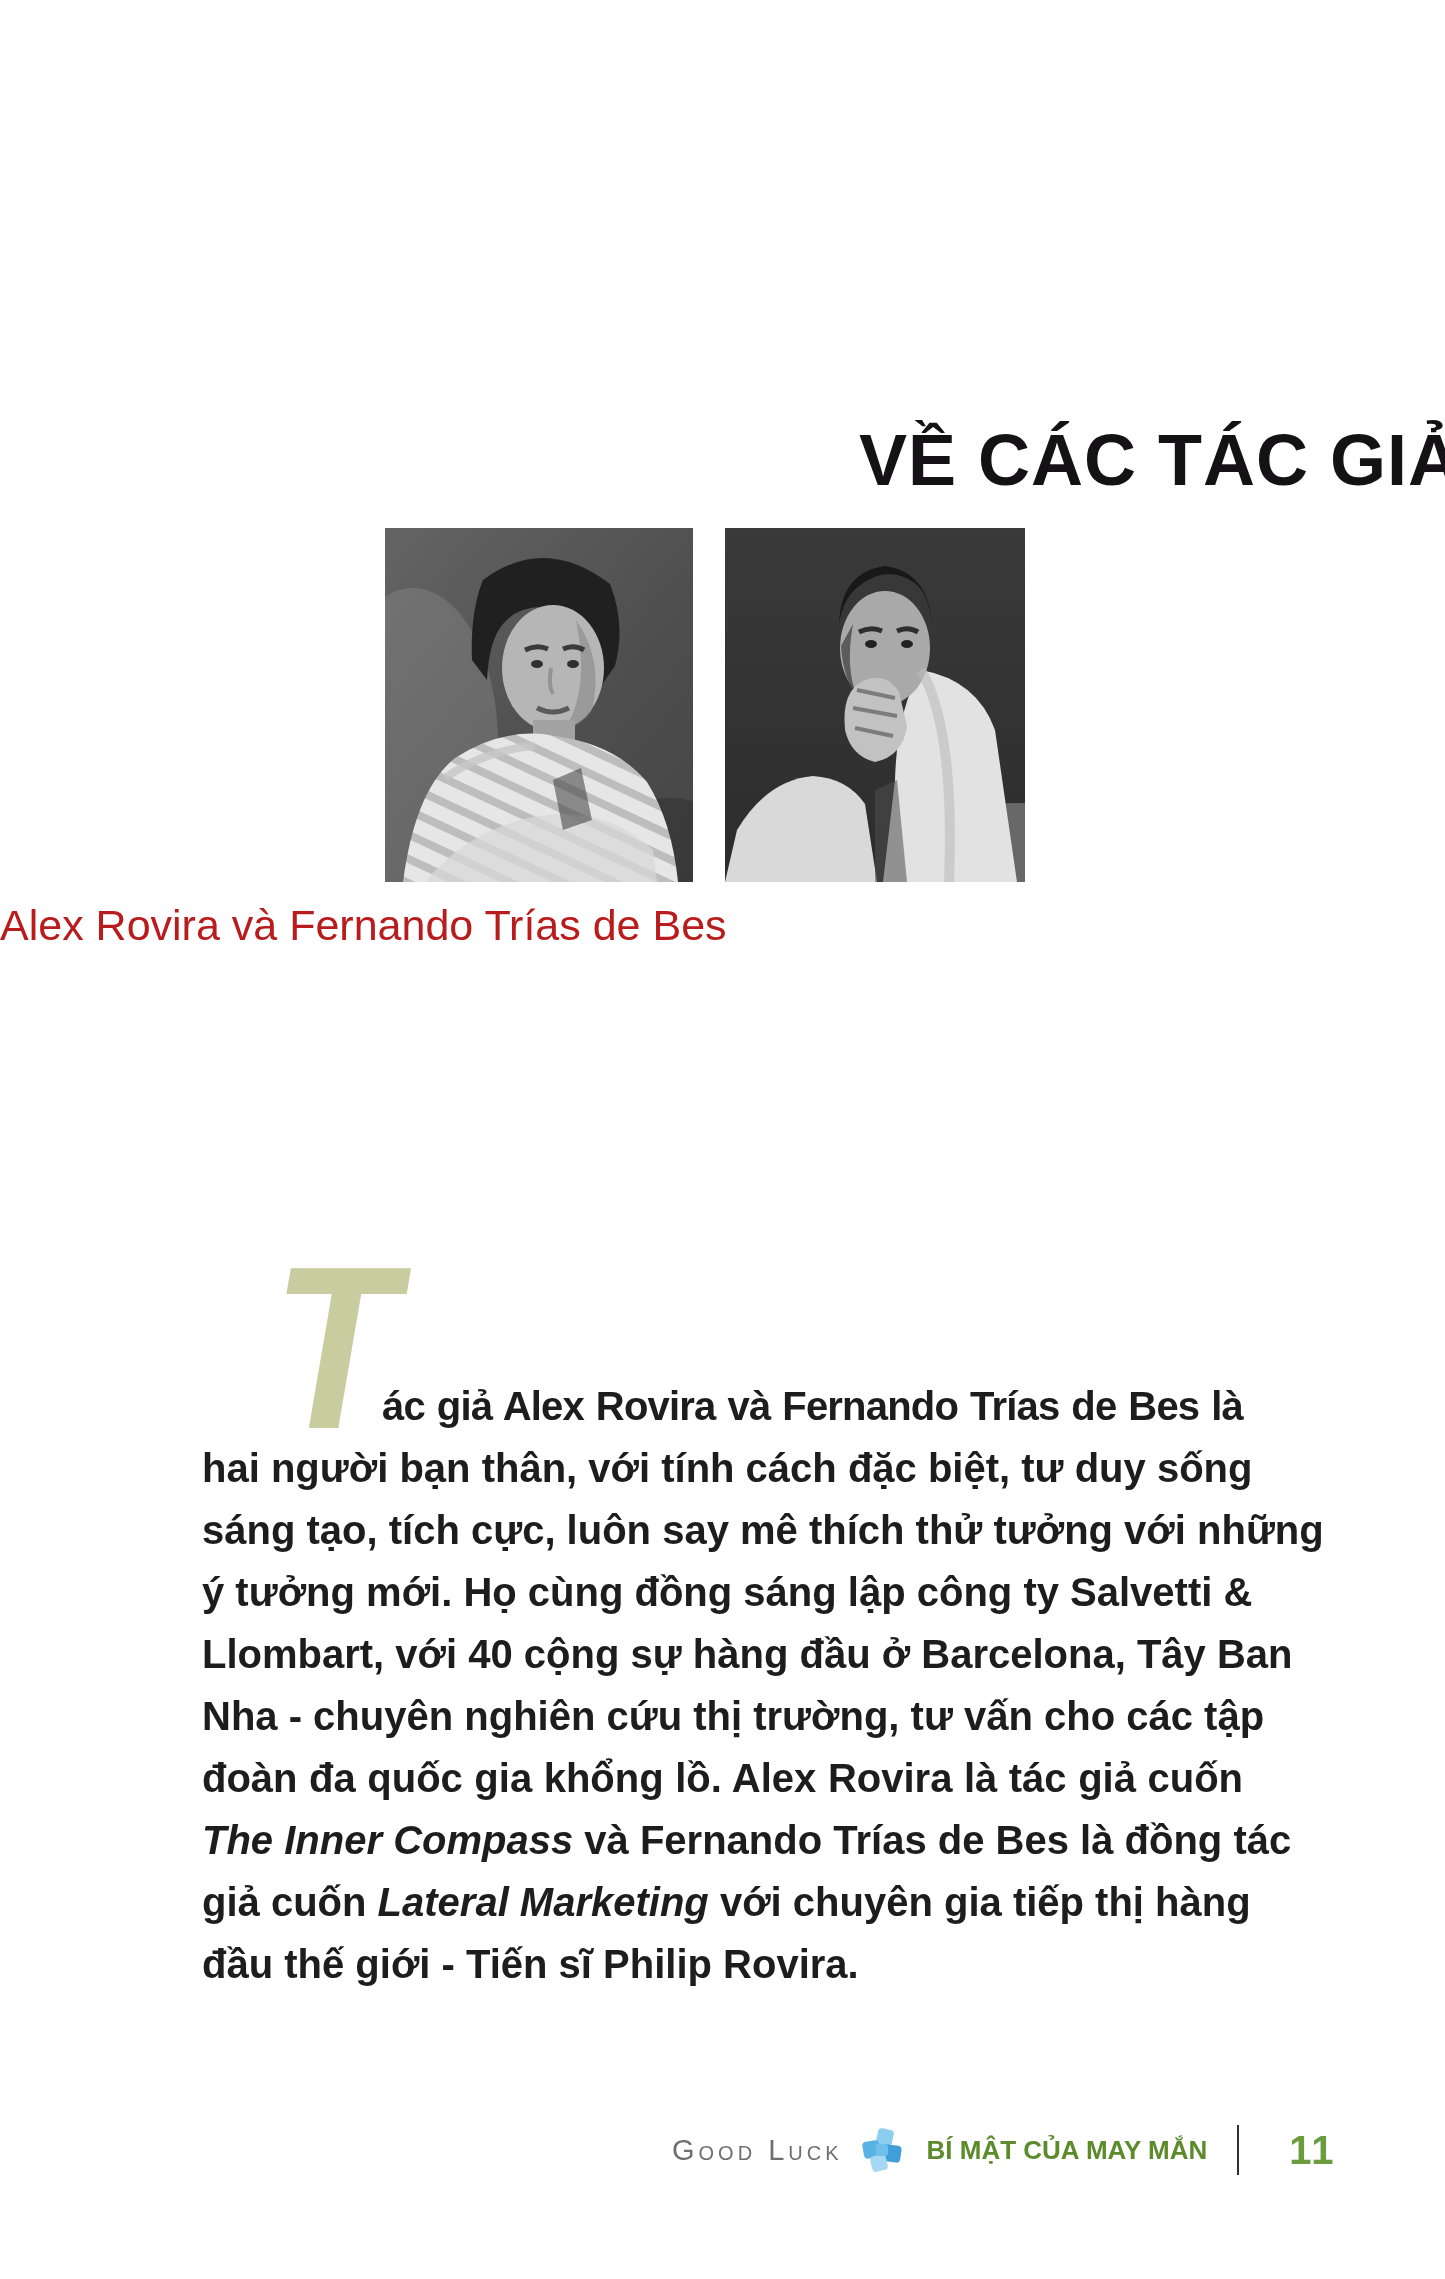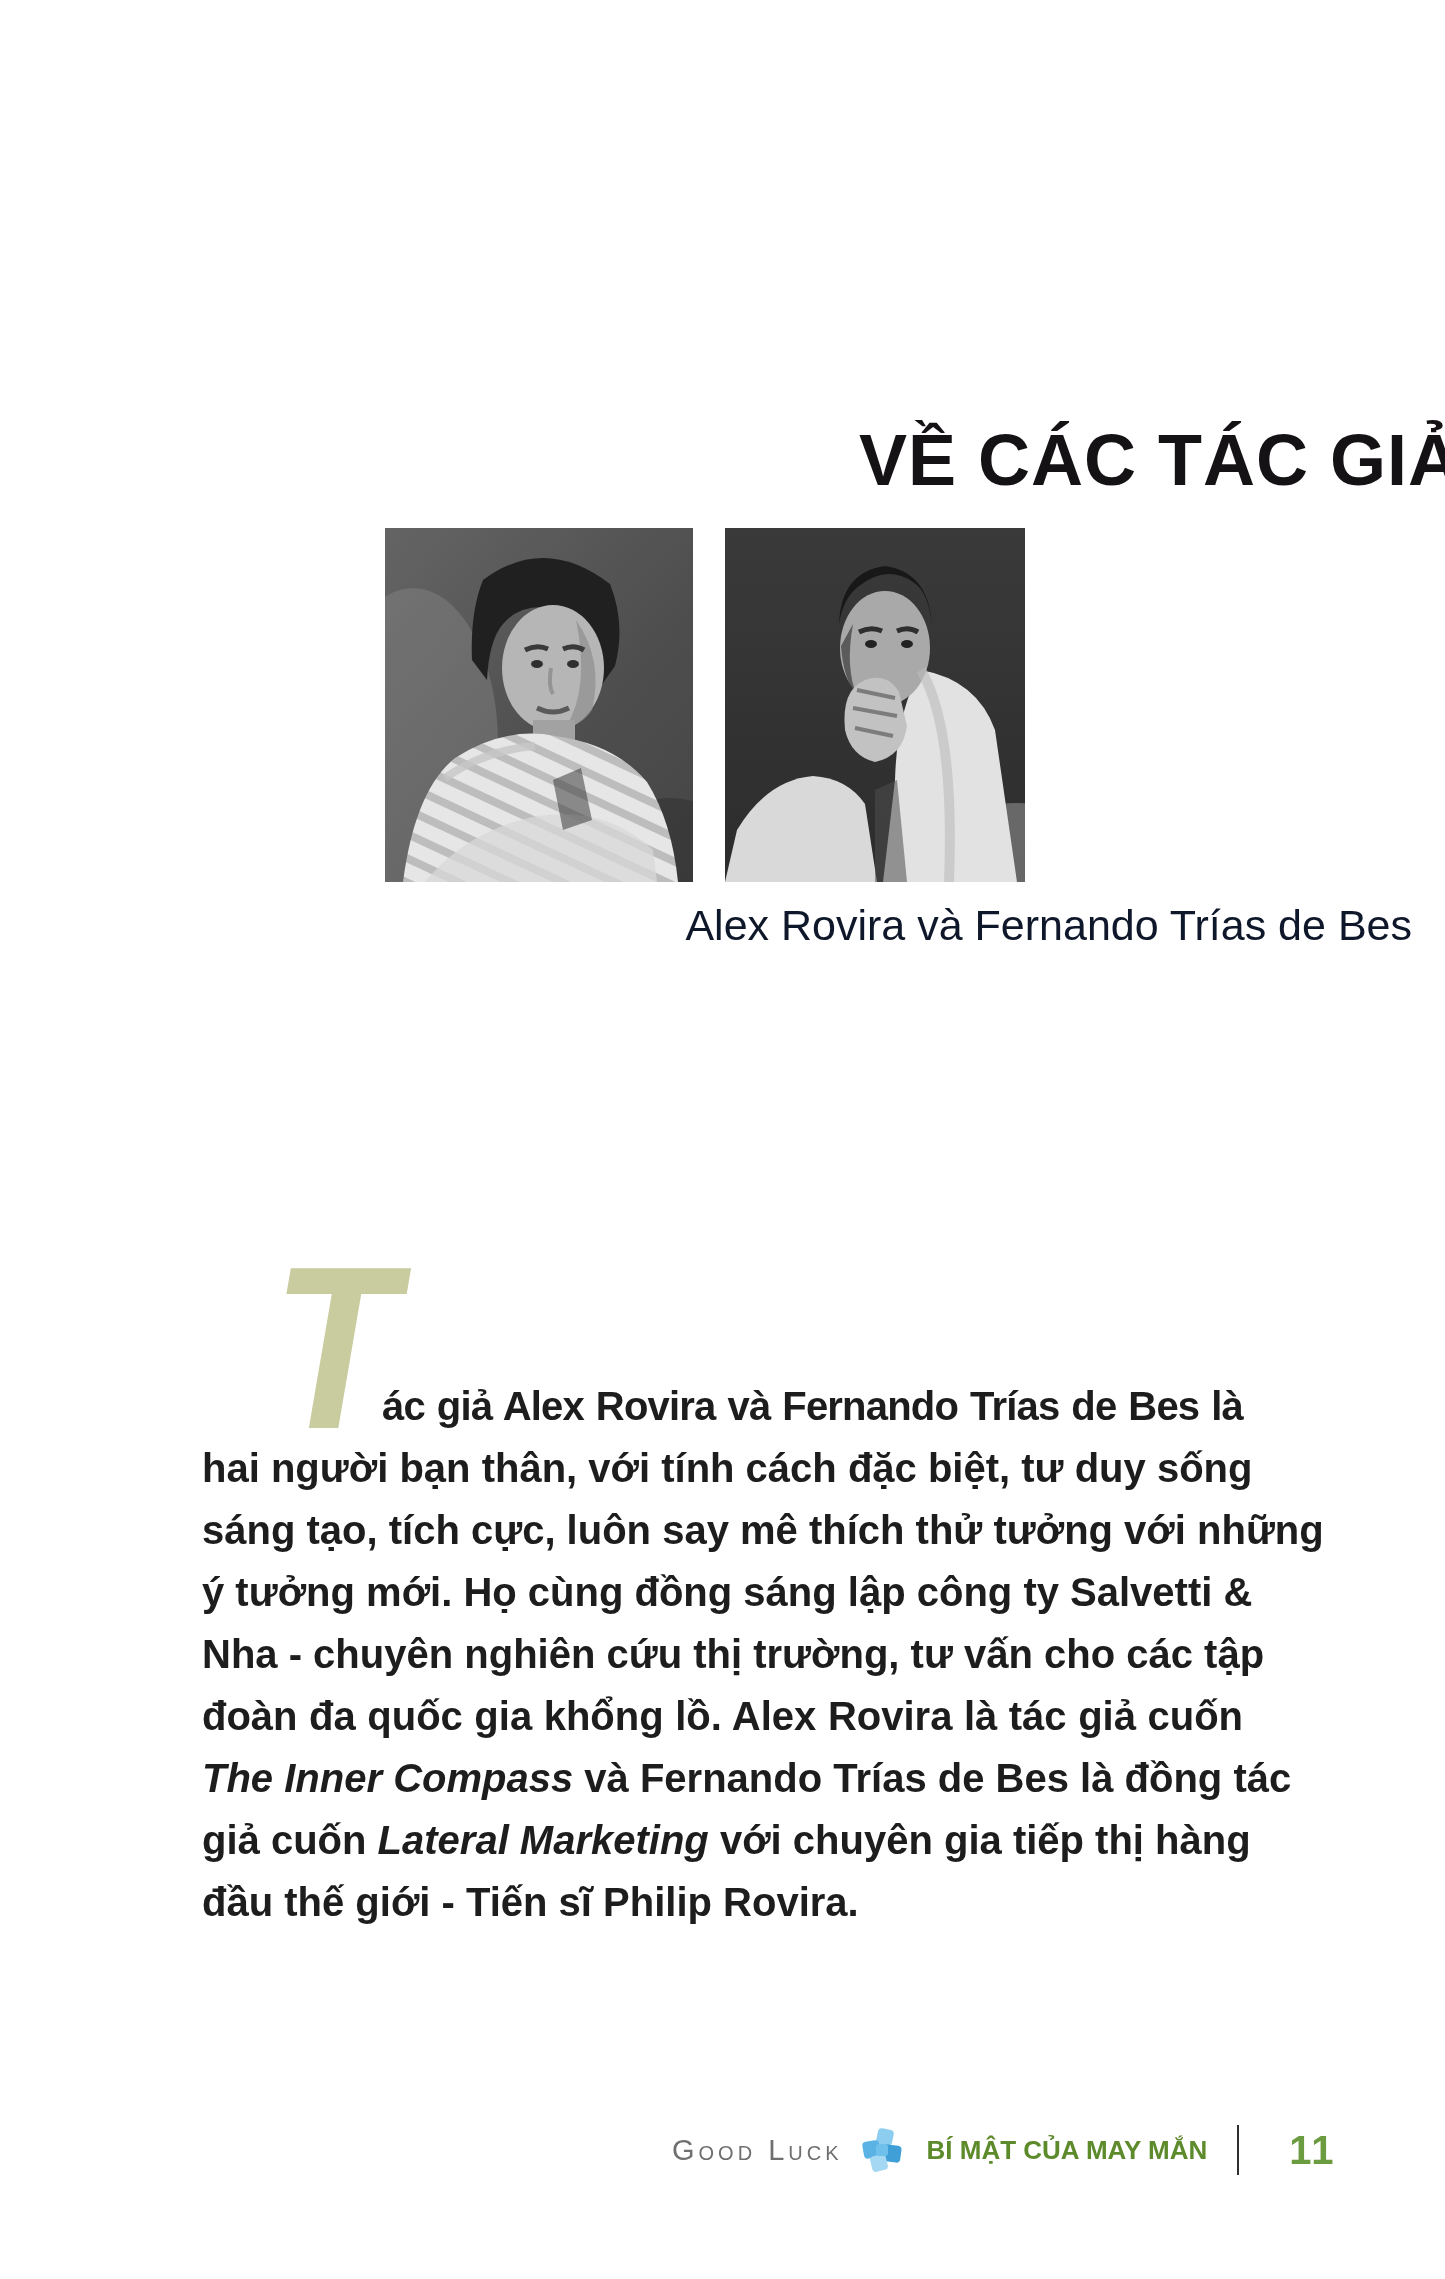--- a/index.html
+++ b/index.html
@@ -17,21 +17,21 @@
 
   
   .photo { position:absolute; top:528px; }
   .photo svg { display:block; }
   .photo-left  { left:385px; width:308px; height:354px; }
   .photo-right { left:725px; width:300px; height:354px; }
 
   
   .caption {
     position:absolute; top:897px; left:0; width:1412px;
-    text-align:right; font-size:43px; line-height:56px; color:#0f172a;
+    text-align:left; font-size:43px; line-height:56px; color:#b91c1c;
   }
 
   
   .dropcap {
     position:absolute; left:272px; top:1232px;
     font-size:232px; line-height:232px; font-style:italic; font-weight:bold;
     color:var(--drop-cap-olive,#c9cc9f);
     transform:scaleX(0.88); transform-origin:left bottom;
   }
 
@@ -136,20 +136,21 @@
 
   <div class="caption">Alex Rovira và Fernando Trías de Bes</div>
 
   <div class="dropcap">T</div>
 
   <div class="body-text">
       <div class="body-line first"><span>ác giả Alex Rovira và Fernando Trías de Bes là</span></div>
       <div class="body-line"><span>hai người bạn thân, với tính cách đặc biệt, tư duy sống</span></div>
       <div class="body-line"><span>sáng tạo, tích cực, luôn say mê thích thử tưởng với những</span></div>
       <div class="body-line"><span>ý tưởng mới. Họ cùng đồng sáng lập công ty Salvetti &amp;</span></div>
+      <div class="body-line"><span>Llombart, với 40 cộng sự hàng đầu ở Barcelona, Tây Ban</span></div>
       <div class="body-line"><span>Nha - chuyên nghiên cứu thị trường, tư vấn cho các tập</span></div>
       <div class="body-line"><span>đoàn đa quốc gia khổng lồ. Alex Rovira là tác giả cuốn</span></div>
       <div class="body-line"><em>The Inner Compass</em><span> và Fernando Trías de Bes là đồng tác</span></div>
       <div class="body-line"><span>giả cuốn </span><em>Lateral Marketing</em><span> với chuyên gia tiếp thị hàng</span></div>
       <div class="body-line last"><span>đầu thế giới - Tiến sĩ Philip Rovira.</span></div>
     </div>
 
   <div class="footer">
     <span class="brand">Good Luck</span>
     <span class="clover">

